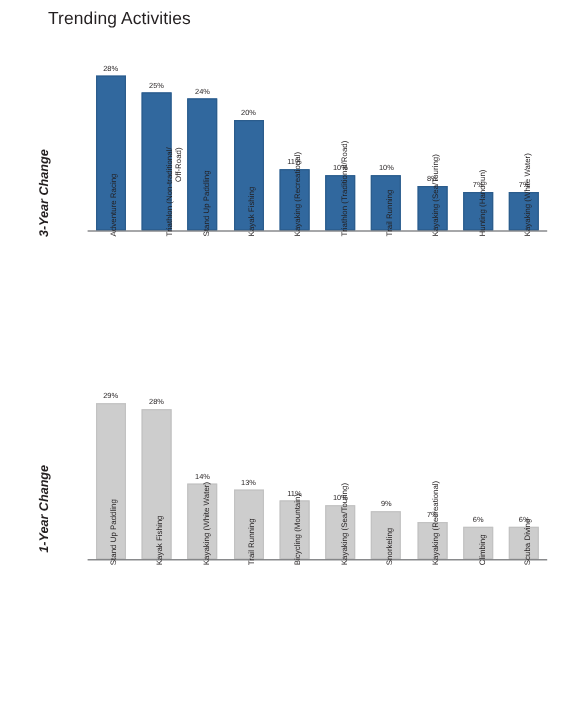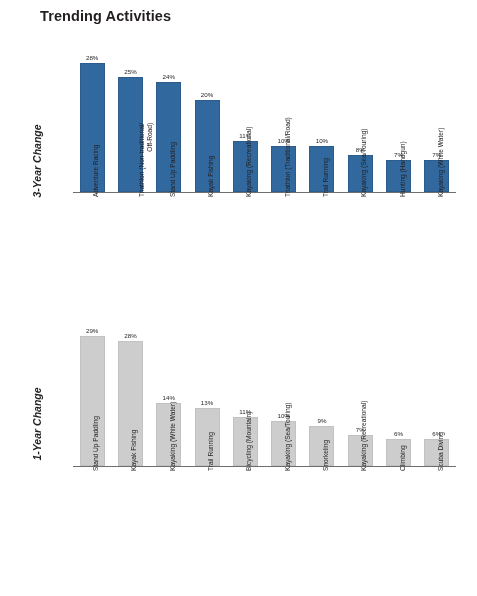--- a/index.html
+++ b/index.html
@@ -19,21 +19,21 @@
     position: relative;
     width: 477px;
     height: 596px;
     background: #ffffff;
   }
   .page-title {
     position: absolute;
     left: 40px;
     top: 8px;
     font-size: 14.5px;
-    font-weight: bold;
+    font-weight: normal;
     letter-spacing: 0.1px;
     color: #231f20;
     white-space: nowrap;
   }
 
   
   .chart-block {
     position: absolute;
     left: 0;
     width: 477px;

